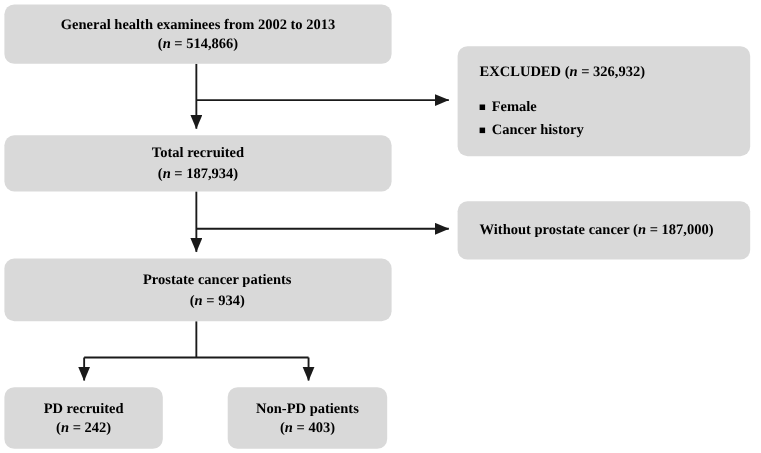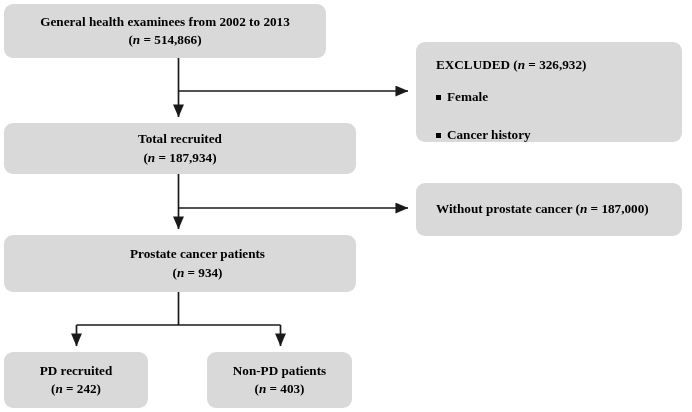--- a/index.html
+++ b/index.html
@@ -40,38 +40,38 @@
   .node.left-align {
     align-items: flex-start;
     justify-content: flex-start;
     text-align: left;
     padding: 14px 16px 0 20px;
   }
   .bullets {
     margin-top: 14px;
     display: flex;
     flex-direction: column;
-    gap: 20px;
+    gap: 3px;
   }
   .bullets .bullet-row {
     white-space: nowrap;
   }
   .bullet-mark {
     display: inline-block;
     width: 5px;
     height: 5px;
     background: #000000;
     vertical-align: middle;
     margin-right: 6px;
     margin-bottom: 2px;
   }
   .ital { font-style: italic; }
 
   
-  #box-general   { left: 4px;   top: 4px;   width: 322px; height: 54px; }
+  #box-general   { left: 4px;   top: 4px;   width: 352px; height: 54px; }
   #box-excluded  { left: 416px; top: 42px;  width: 266px; height: 100px; }
   #box-total     { left: 4px;   top: 123px; width: 352px; height: 51px; }
   #box-without   { left: 416px; top: 183px; width: 266px; height: 53px; }
   #box-prostate  { left: 4px;   top: 235px; width: 352px; height: 57px; padding-left: 35px; }
   #box-pd        { left: 4px;   top: 352px; width: 144px; height: 56px; }
   #box-nonpd     { left: 207px; top: 352px; width: 145px; height: 56px; }
 
   
   #connectors {
     position: absolute;

